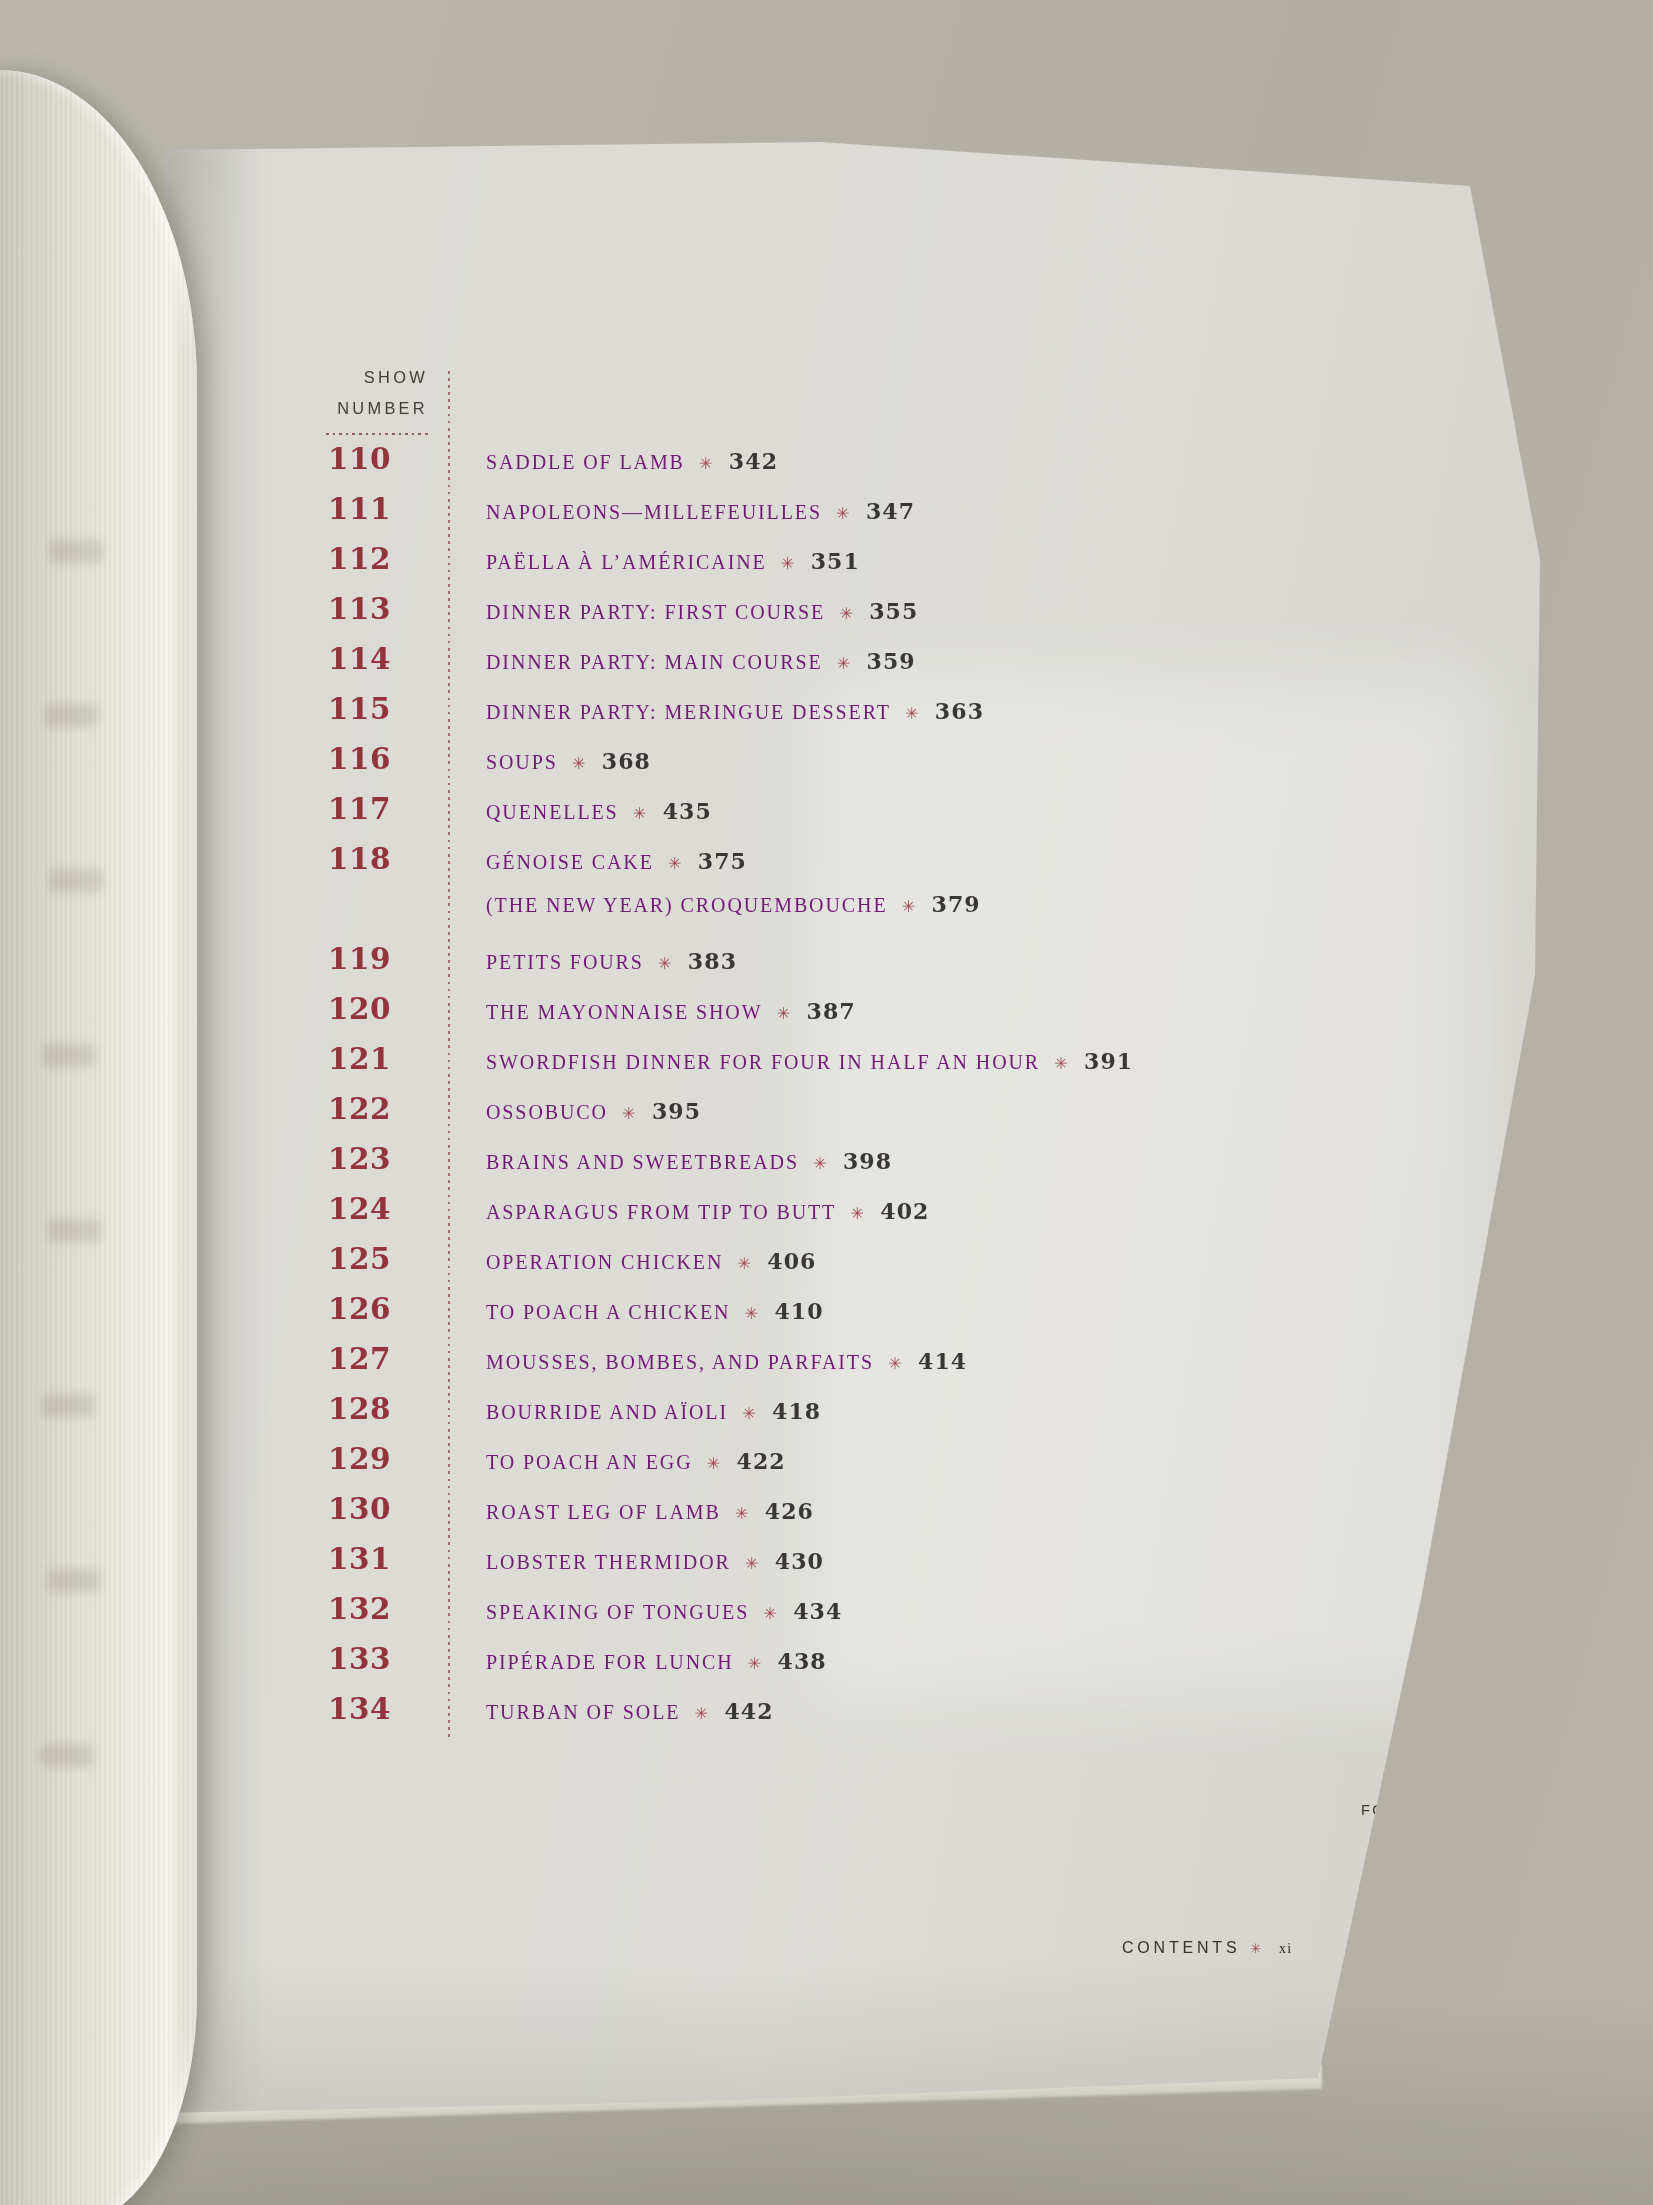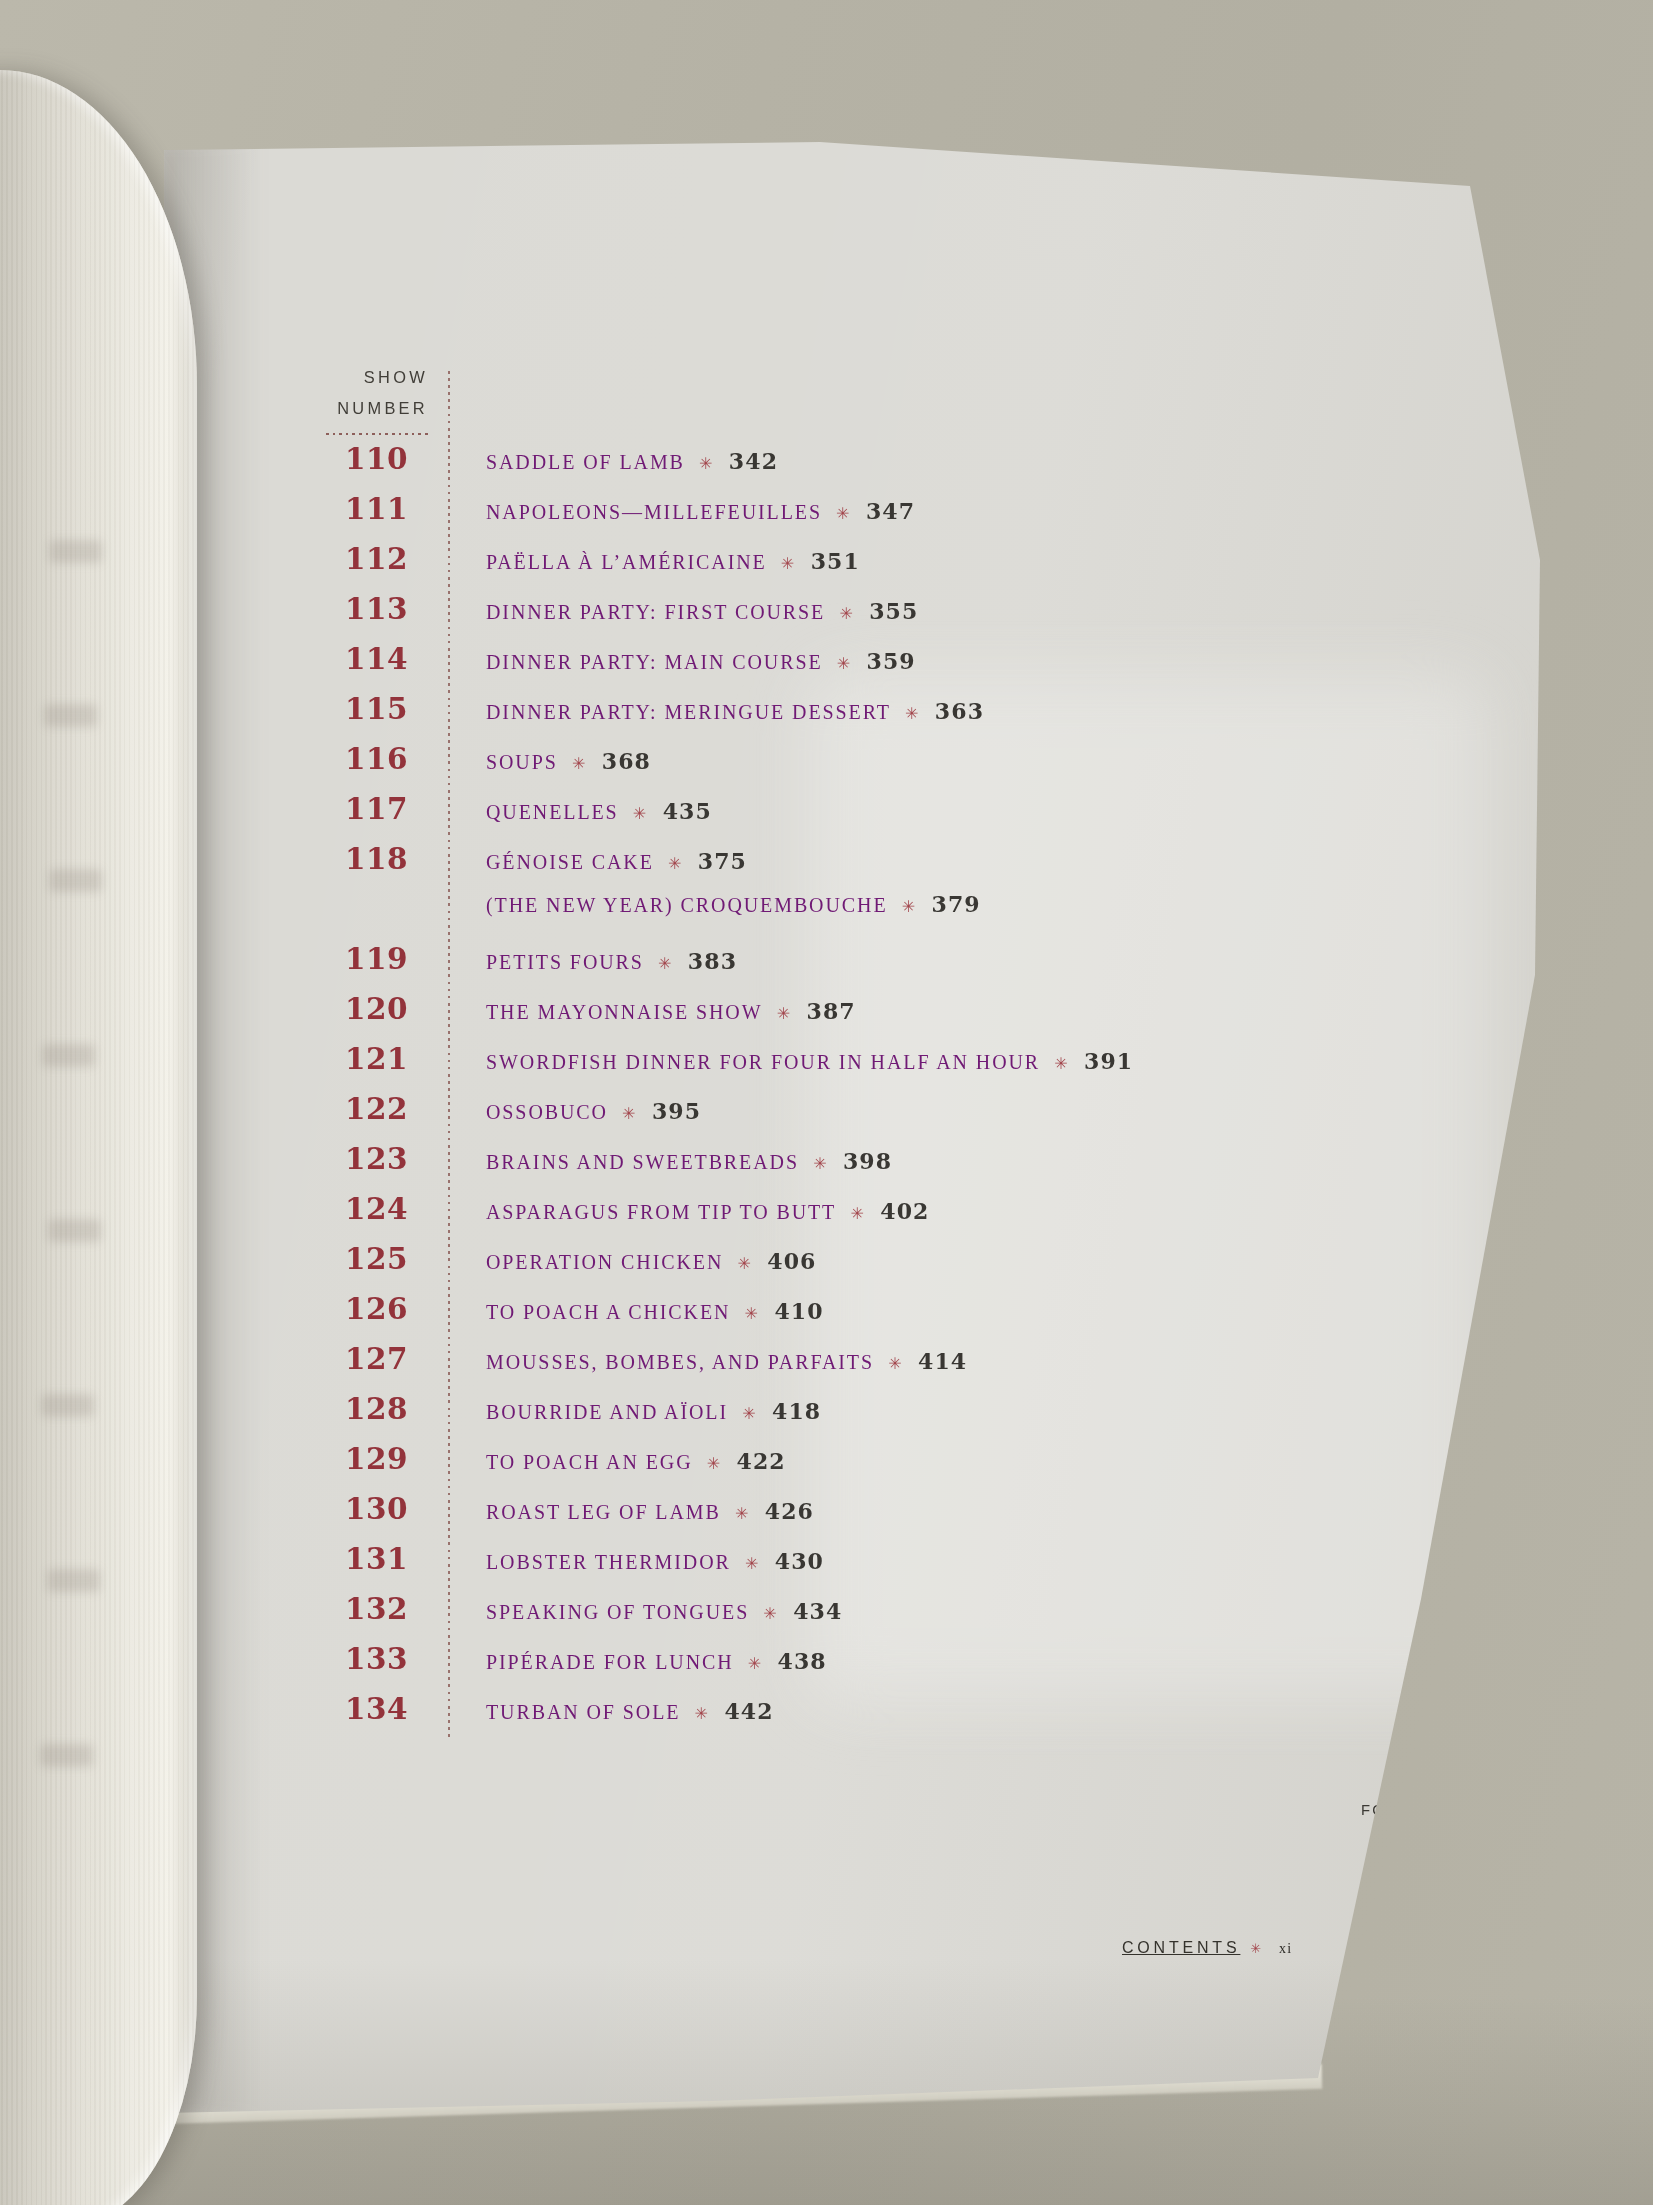--- a/index.html
+++ b/index.html
@@ -47,37 +47,37 @@
   
   .col-header{position:absolute;left:304px;top:350px;width:124px;z-index:5;
     font-family:"Liberation Sans",sans-serif;font-size:16.4px;letter-spacing:3.3px;
     line-height:31px;color:#413e38;text-align:right;}
   .hrule{position:absolute;left:326px;top:421px;width:103px;height:2.2px;z-index:5;
     background-image:repeating-linear-gradient(to right,#8d5f5a 0 2.7px,rgba(0,0,0,0) 2.7px 6.6px);}
   .vline{position:absolute;left:448px;top:359px;width:2.2px;height:1367px;z-index:5;
     background-image:repeating-linear-gradient(to bottom,#8d5f5a 0 2.7px,rgba(0,0,0,0) 2.7px 7.1px);opacity:.85;}
   .toc{position:absolute;left:328px;top:429px;width:1176px;z-index:5;}
   .toc-row{height:50px;display:flex;align-items:baseline;}
-  .num{width:97px;text-align:center;flex:none;
+  .num{width:97px;text-align:left;flex:none;
     font-family:"DejaVu Serif",serif;font-weight:700;font-size:29.5px;
     letter-spacing:0.5px;color:#93333b;}
   .title{margin-left:61px;font-family:"Liberation Serif",serif;font-size:20px;
     letter-spacing:1.9px;color:#701a75;white-space:nowrap;}
   .star{margin-left:14.2px;font-family:"DejaVu Sans",sans-serif;font-size:16px;color:#a2444b;}
   .pagenum{margin-left:16.4px;font-family:"DejaVu Serif",serif;font-weight:700;
     font-size:22px;letter-spacing:1.1px;color:#393733;}
   .index-row{position:absolute;left:328px;top:1748px;width:1176px;z-index:5;
     display:flex;align-items:flex-end;flex-direction:column;}
   .index-label{margin-left:159px;font-family:"Liberation Serif",serif;font-size:20px;
     letter-spacing:2.2px;color:#34322e;}
   .index-note{margin-left:26px;font-family:"Liberation Sans",sans-serif;font-size:14.8px;
     letter-spacing:2.2px;color:#3b3934;}
   .footer{position:absolute;left:1122px;top:1927px;z-index:5;display:flex;align-items:baseline;}
   .footer-section{font-family:"Liberation Sans",sans-serif;font-size:16px;
-    letter-spacing:3.8px;color:#34322c;text-decoration:underline;}
+    letter-spacing:3.8px;color:#34322c;}
   .footer .star{margin-left:9.8px;font-size:13px;}
   .footer-page{margin-left:18px;font-family:Liberation Serif, serif;font-size:14px;
     letter-spacing:1.1px;color:#2e2c27;}
 </style>
 </head>
 <body>
 
 <div id="canvas">
   <div class="floor-shade"></div>
 

